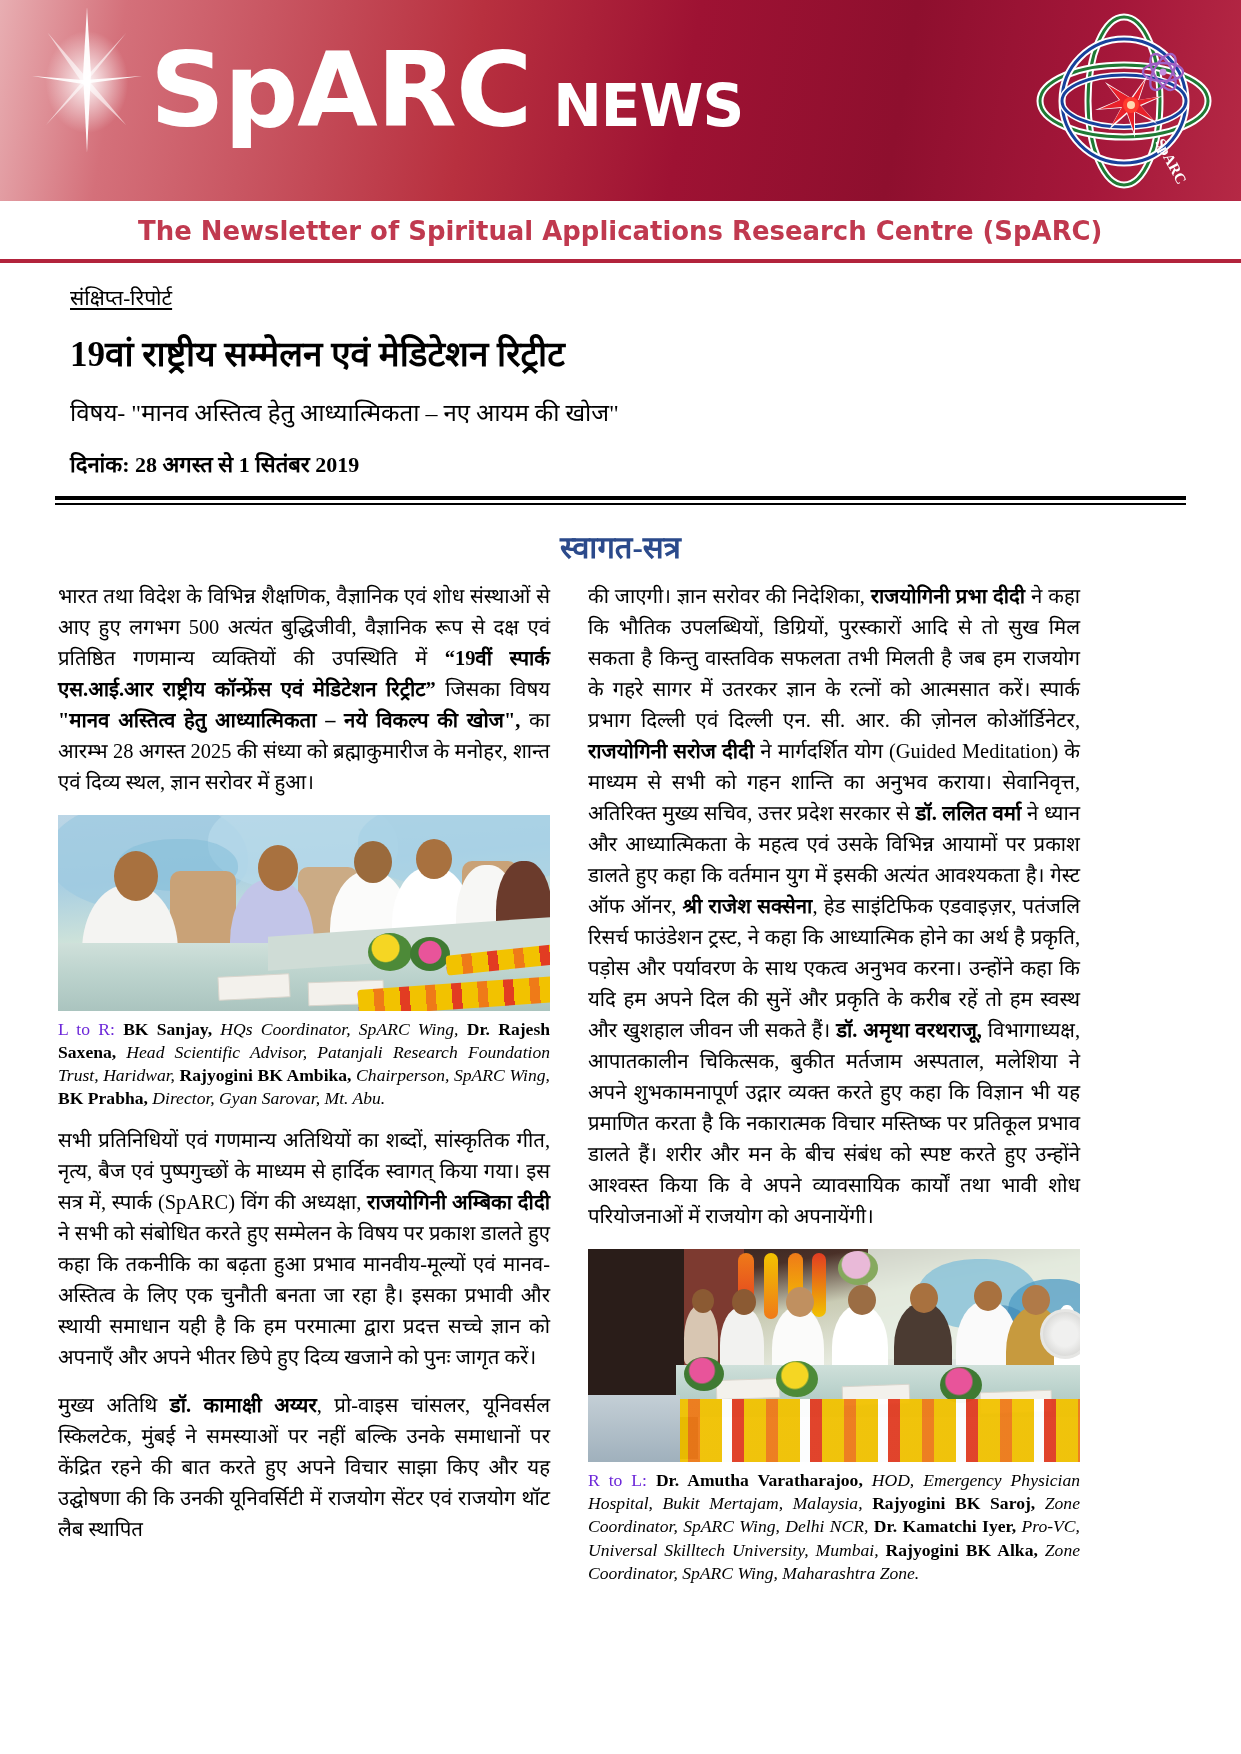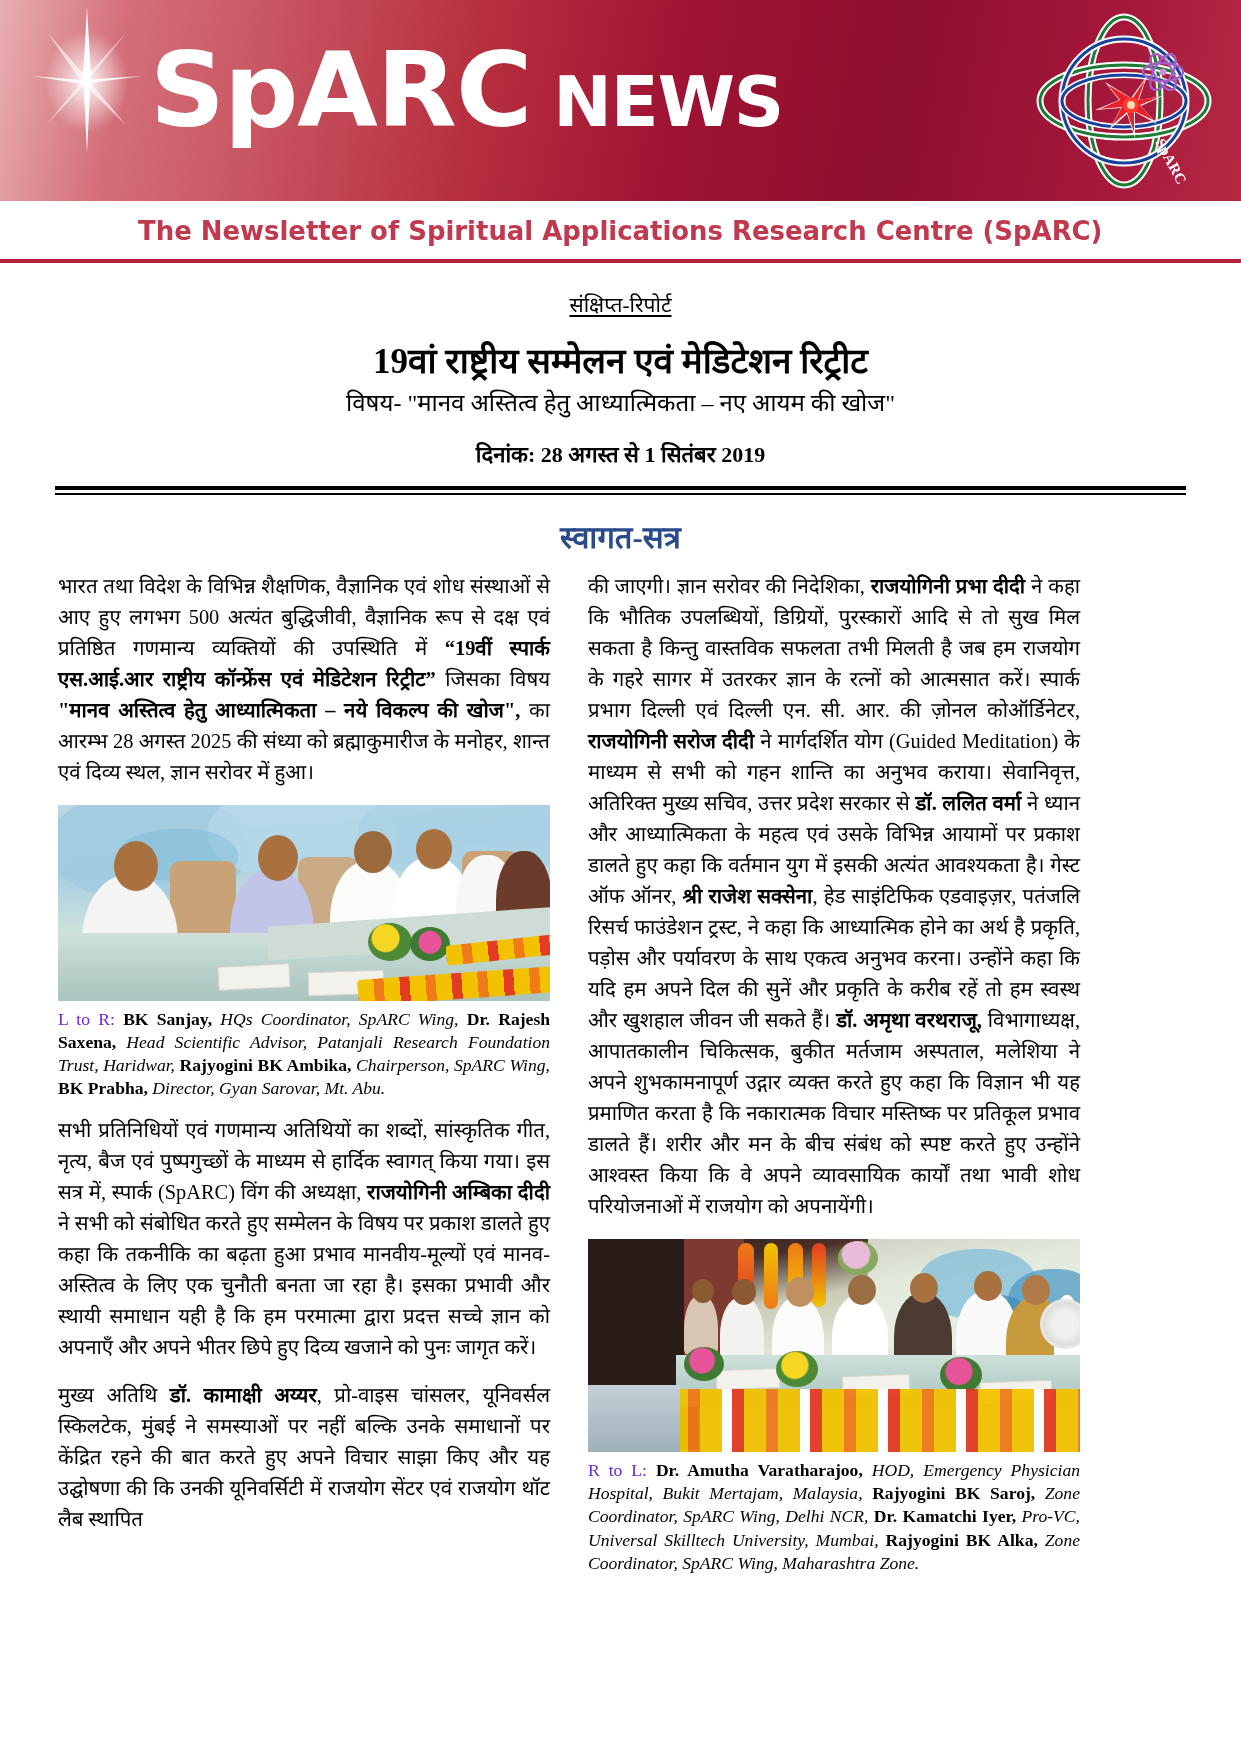--- a/index.html
+++ b/index.html
@@ -25,21 +25,21 @@
   }
   .banner-title{
     position:absolute;left:150px;top:38px;
     color:#ffffff;
     font-family:"DejaVu Sans", sans-serif;
     font-weight:bold;
     letter-spacing:-1px;
     white-space:nowrap;
   }
   .bt-sparc{font-size:104px;line-height:1;vertical-align:baseline;}
-  .bt-news{font-size:70px;line-height:1;padding-left:22px;}
+  .bt-news{font-size:58px;line-height:1;padding-left:22px;}
 
   .logo-wrap{position:absolute;right:28px;top:12px;width:178px;height:178px;}
 
   
   .subtitle-bar{
     width:1241px;height:58px;
     background:#ffffff;
     display:flex;align-items:center;justify-content:center;
     border-bottom:4px solid #b2233c;
   }
@@ -48,36 +48,36 @@
     font-family:"DejaVu Sans", sans-serif;
     font-weight:bold;
     font-size:27px;
     letter-spacing:0px;
     transform:scaleX(0.96);
     white-space:nowrap;
   }
 
   
   .masthead{
-    padding:27px 70px 0 70px;
-    text-align:center;
+    padding:20px 70px 0 70px;
+    text-align:left;
   }
   .kicker{
     font-size:21px;
     text-decoration:underline;
     text-underline-offset:3px;
     margin-bottom:22px;
     color:#000;
   }
   .event-title{
     font-size:35px;
     font-weight:bold;
     line-height:1.25;
     color:#000;
-    margin-bottom:4px;
+    margin-bottom:21px;
   }
   .event-theme{
     font-size:24px;
     line-height:1.3;
     color:#000;
     margin-bottom:22px;
   }
   .event-date{
     font-size:22px;
     font-weight:bold;

